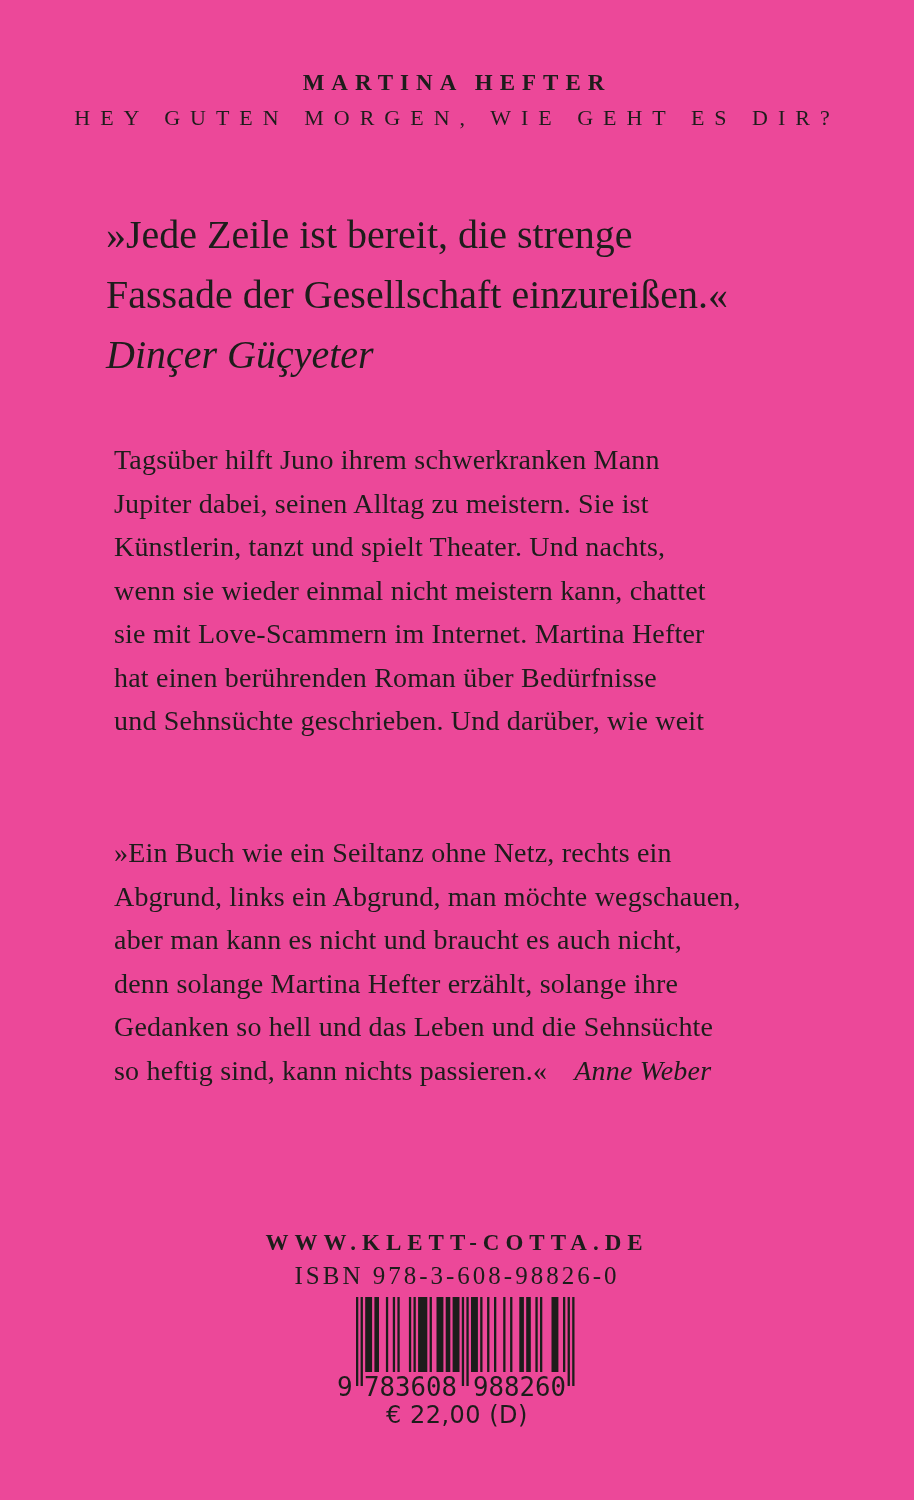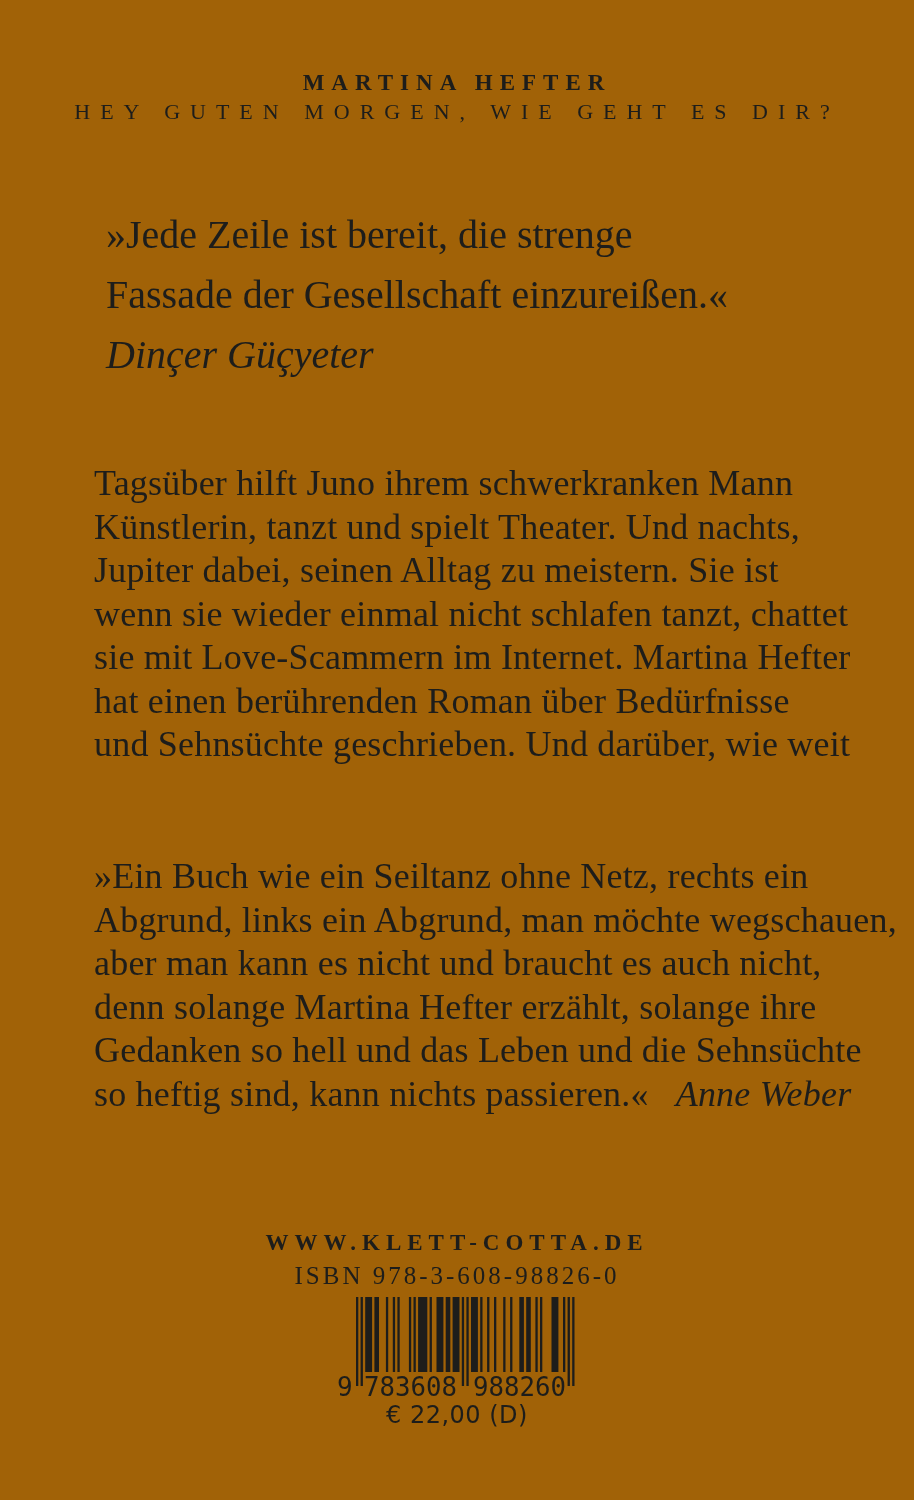--- a/index.html
+++ b/index.html
@@ -1,34 +1,34 @@
 <!DOCTYPE html>
 <html lang="de"><head>
 <meta charset="utf-8">
 <title>Book Back Cover</title>
 <style>
   html,body{margin:0;padding:0;background:#e9e9e9;}
   .cover{
     position:relative;
     width:914px;height:1500px;
     margin:0 auto;
-    background:#a16207;
+    background:#ec4899;
     color:#1d1d1b;
     font-family:"Liberation Serif","DejaVu Serif",serif;
     overflow:hidden;
   }
   
   .hdr{position:absolute;top:70px;left:0;width:100%;text-align:center;}
   .author{font-size:23px;font-weight:700;letter-spacing:7px;line-height:26px;}
-  .book-title{font-size:22px;font-weight:400;letter-spacing:10px;line-height:26px;margin-top:3px;}
+  .book-title{font-size:22px;font-weight:400;letter-spacing:10px;line-height:26px;margin-top:9px;}
   
   .quote{position:absolute;left:106px;top:205px;font-size:40px;line-height:60px;white-space:nowrap;}
   .quote-attr{font-style:italic;}
   
-  .para{position:absolute;left:94px;font-size:36px;line-height:43.5px;white-space:nowrap;letter-spacing:.2px;margin-top:24px;}
+  .para{position:absolute;left:114px;font-size:28px;line-height:43.5px;white-space:nowrap;letter-spacing:.2px;}
   .synopsis{top:438px;}
   .review{top:831px;}
   .review-attr{font-style:italic;margin-left:27px;text-align:right;}
   
   .site{position:absolute;top:1230px;left:0;width:100%;text-align:center;
         font-size:23px;font-weight:700;letter-spacing:6px;font-family:Liberation Serif, serif;}
   .isbn{position:absolute;top:1262px;left:0;width:100%;text-align:center;
         font-size:25px;letter-spacing:3px;}
   .barcode-wrap{position:absolute;top:1297px;left:0;width:100%;text-align:center;line-height:0;}
   .barcode-wrap svg{display:inline-block;}
@@ -47,23 +47,23 @@
   </div>
 
   <div class="quote">
     <div>»Jede Zeile ist bereit, die strenge</div>
     <div>Fassade der Gesellschaft einzureißen.«</div>
     <div class="quote-attr">Dinçer Güçyeter</div>
   </div>
 
   <div class="para synopsis">
     <div>Tagsüber hilft Juno ihrem schwerkranken Mann</div>
+    <div>Jupiter dabei, seinen Alltag zu meistern. Sie ist</div>
     <div>Künstlerin, tanzt und spielt Theater. Und nachts,</div>
-    <div>Jupiter dabei, seinen Alltag zu meistern. Sie ist</div>
-    <div>wenn sie wieder einmal nicht schlafen tanzt, chattet</div>
+    <div>wenn sie wieder einmal nicht meistern kann, chattet</div>
     <div>sie mit Love-Scammern im Internet. Martina Hefter</div>
     <div>hat einen berührenden Roman über Bedürfnisse</div>
     <div>und Sehnsüchte geschrieben. Und darüber, wie weit</div>
   </div>
 
   <div class="para review">
     <div>»Ein Buch wie ein Seiltanz ohne Netz, rechts ein</div>
     <div>Abgrund, links ein Abgrund, man möchte wegschauen,</div>
     <div>aber man kann es nicht und braucht es auch nicht,</div>
     <div>denn solange Martina Hefter erzählt, solange ihre</div>

